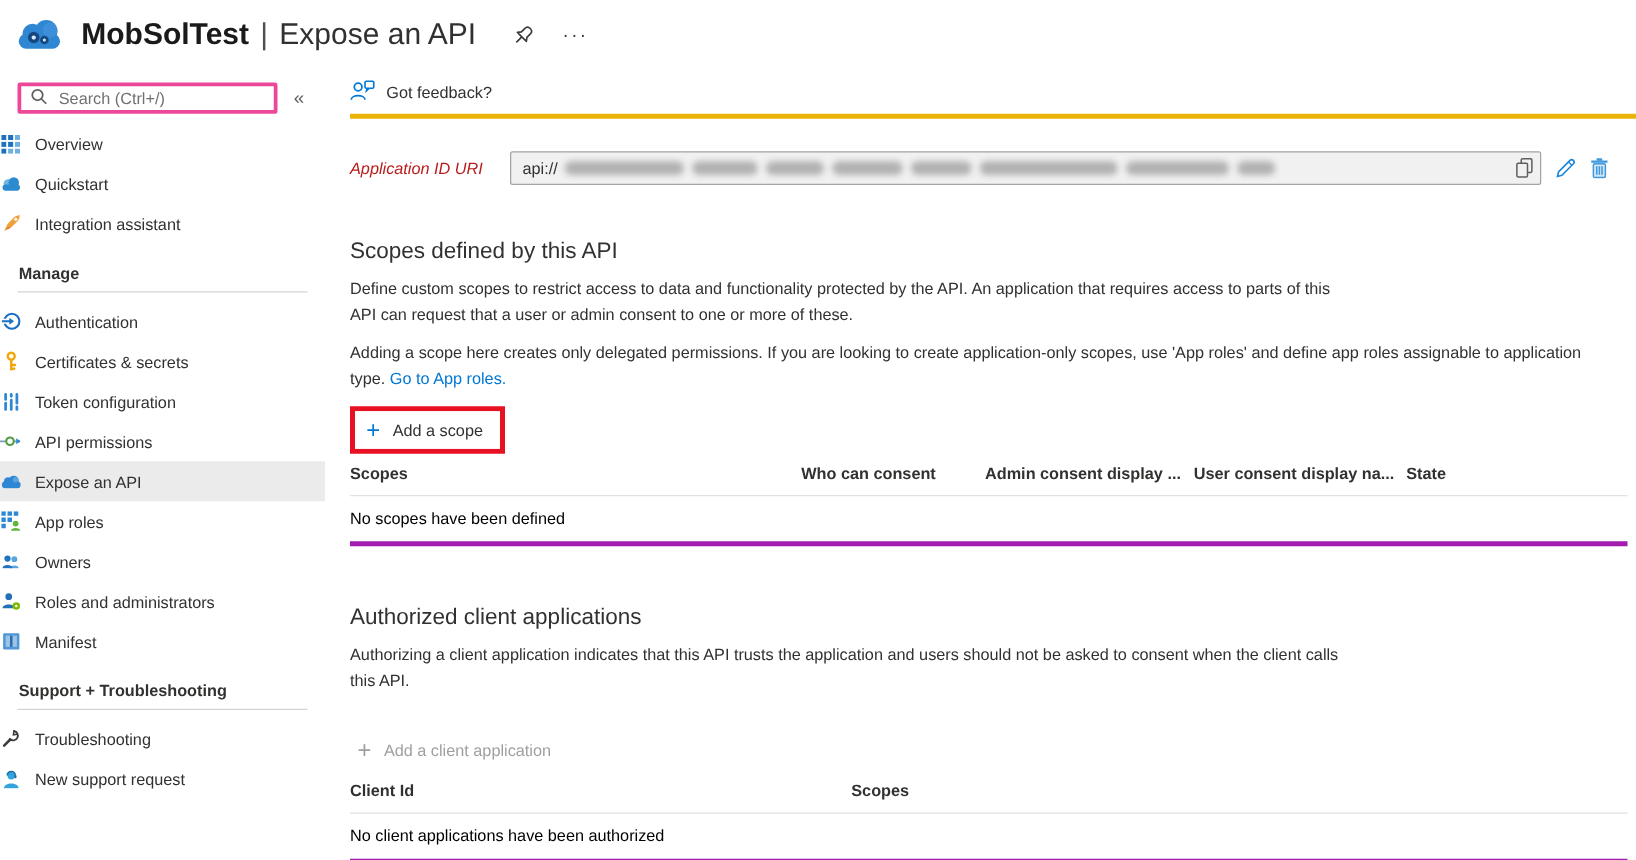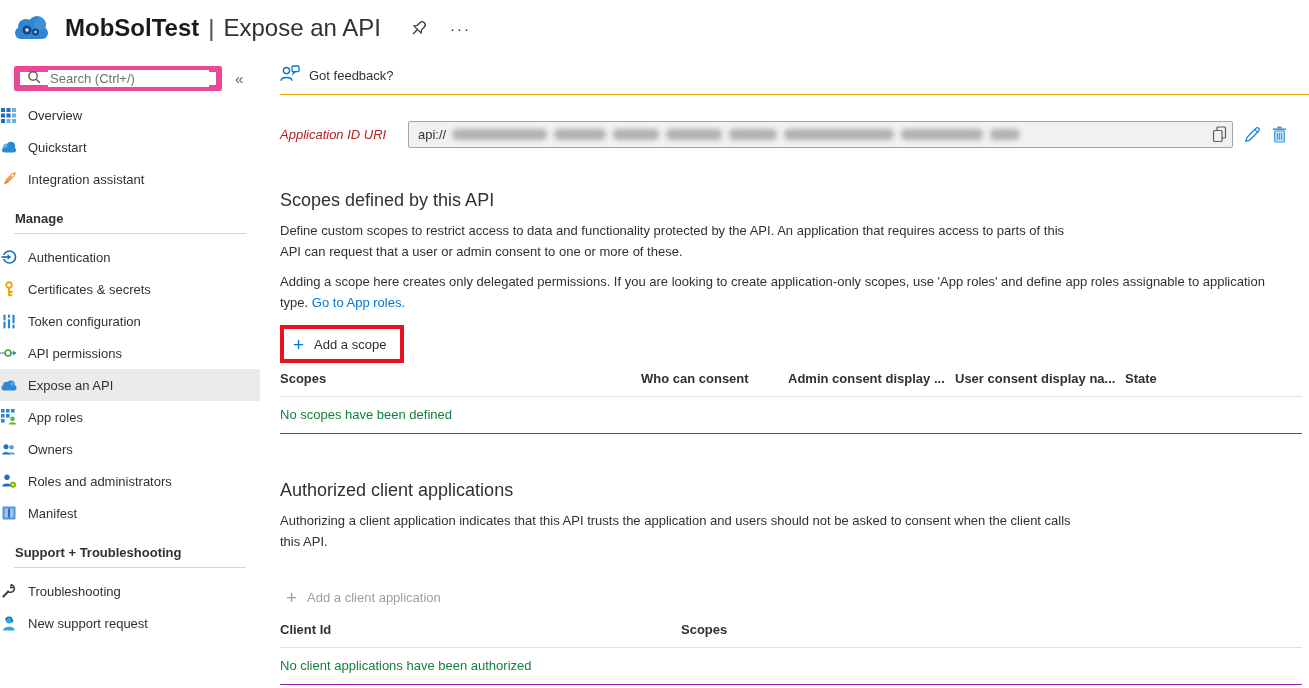--- a/index.html
+++ b/index.html
@@ -18,34 +18,34 @@
   .hdr-icon { margin-left:28px; color:#323130; cursor:pointer; display:flex; align-items:center; }
   .more-glyph { margin-left:22px; font-size:15px; letter-spacing:2px; color:#323130; cursor:pointer; }
 
   
   .layout { display:flex; align-items:flex-start; }
   .sidebar { width:260px; flex:none; padding-top:10px; }
   .main { flex:1; padding-left:20px; }
 
   
   .search-row { display:flex; align-items:center; padding-left:14px; }
-  .search-box { width:208px; height:25px; border:6px solid #ec4899; border-radius:2px; background:#fff;
+  .search-box { width:208px; height:25px; border:3px solid #ec4899; border-radius:2px; background:#fff;
                 display:flex; align-items:center; padding:0 7px; gap:7px; }
   .search-box input { border:none; outline:none; flex:1; font-size:13px; font-family:inherit; color:#323130; min-width:0; }
   .search-box input::placeholder { color:#707070; }
   .collapse-btn { margin-left:13px; color:#5f5e5c; font-size:15px; cursor:pointer; }
   .nav { margin-top:8px; }
   .nav-item { height:32px; display:flex; align-items:center; gap:11px; cursor:pointer; }
   .nav-item.selected { background:#ebebeb; }
   .ic { width:17px; flex:none; display:flex; justify-content:center; align-items:center; }
   .nav-header { font-weight:700; color:#323130; padding:16px 0 7px 15px; }
   .nav-divider { border-top:1px solid #d6d4d2; margin:0 14px 7px 14px; }
 
   
-  .feedback-row { height:39px; display:flex; align-items:center; gap:9px; border-bottom:1px solid #eab308; }
+  .feedback-row { height:39px; display:flex; align-items:center; gap:9px; border-bottom:4px solid #eab308; }
   .feedback-label { color:#323130; }
   .uri-row { display:flex; align-items:center; margin-top:26px; }
   .uri-label { width:128px; color:#b91c1c;font-style:italic; }
   .uri-input { position:relative; width:825px; height:27px; background:#f1f1f1; border:1px solid #a6a4a2;
                border-radius:2px; display:flex; align-items:center; padding:0 34px 0 9px; }
   .uri-prefix { color:#323130; }
   .redact { display:flex; gap:7px; margin-left:6px; filter:blur(2.6px); }
   .redact i { display:block; height:11px; border-radius:5px; background:#b1b1b1; }
   .copy-btn { position:absolute; right:5px; top:4px; cursor:pointer; }
   .icon-btn { margin-left:11px; cursor:pointer; display:flex; align-items:center; }
@@ -57,21 +57,21 @@
   .annot-box { display:inline-block; border:4px solid #e81123; margin-top:12px; }
   .add-btn { display:flex; align-items:center; gap:10px; height:30px; padding:0 14px 0 9px; background:#fff;
              font-size:13px; color:#323130; cursor:pointer; white-space:nowrap; }
   .plus { color:#0078d4; font-size:19px; font-weight:300; line-height:1; }
   .add-btn.disabled { color:#a19f9d; cursor:default; margin-top:30px; padding-left:6px; }
   .add-btn.disabled .plus { color:#a19f9d; }
 
   .grid { margin-top:8px; margin-right:7px; }
   .thead { display:flex; font-weight:600; color:#323130; padding-bottom:10px; }
   .thead-line { border-top:1px solid #e3e1df; }
-  .trow { padding:10px 0 11px 0; border-bottom:1px solid #a21caf; color:#15803d; }
+  .trow { padding:10px 0 11px 0; border-bottom:4px solid #a21caf; color:#000000; }
   .c1{width:361px;} .c2{width:147px;} .c3{width:167px;} .c4{width:170px;} .c5{flex:1;}
   .cc1{width:401px;} .cc2{flex:1;}
 </style>
 </head>
 <body>
 
 <div class="header">
   <span class="app-avatar">
     <svg width="40" height="30" viewBox="0 0 40 30">
       <circle cx="13" cy="14" r="8" fill="#2f86d3"></circle>

